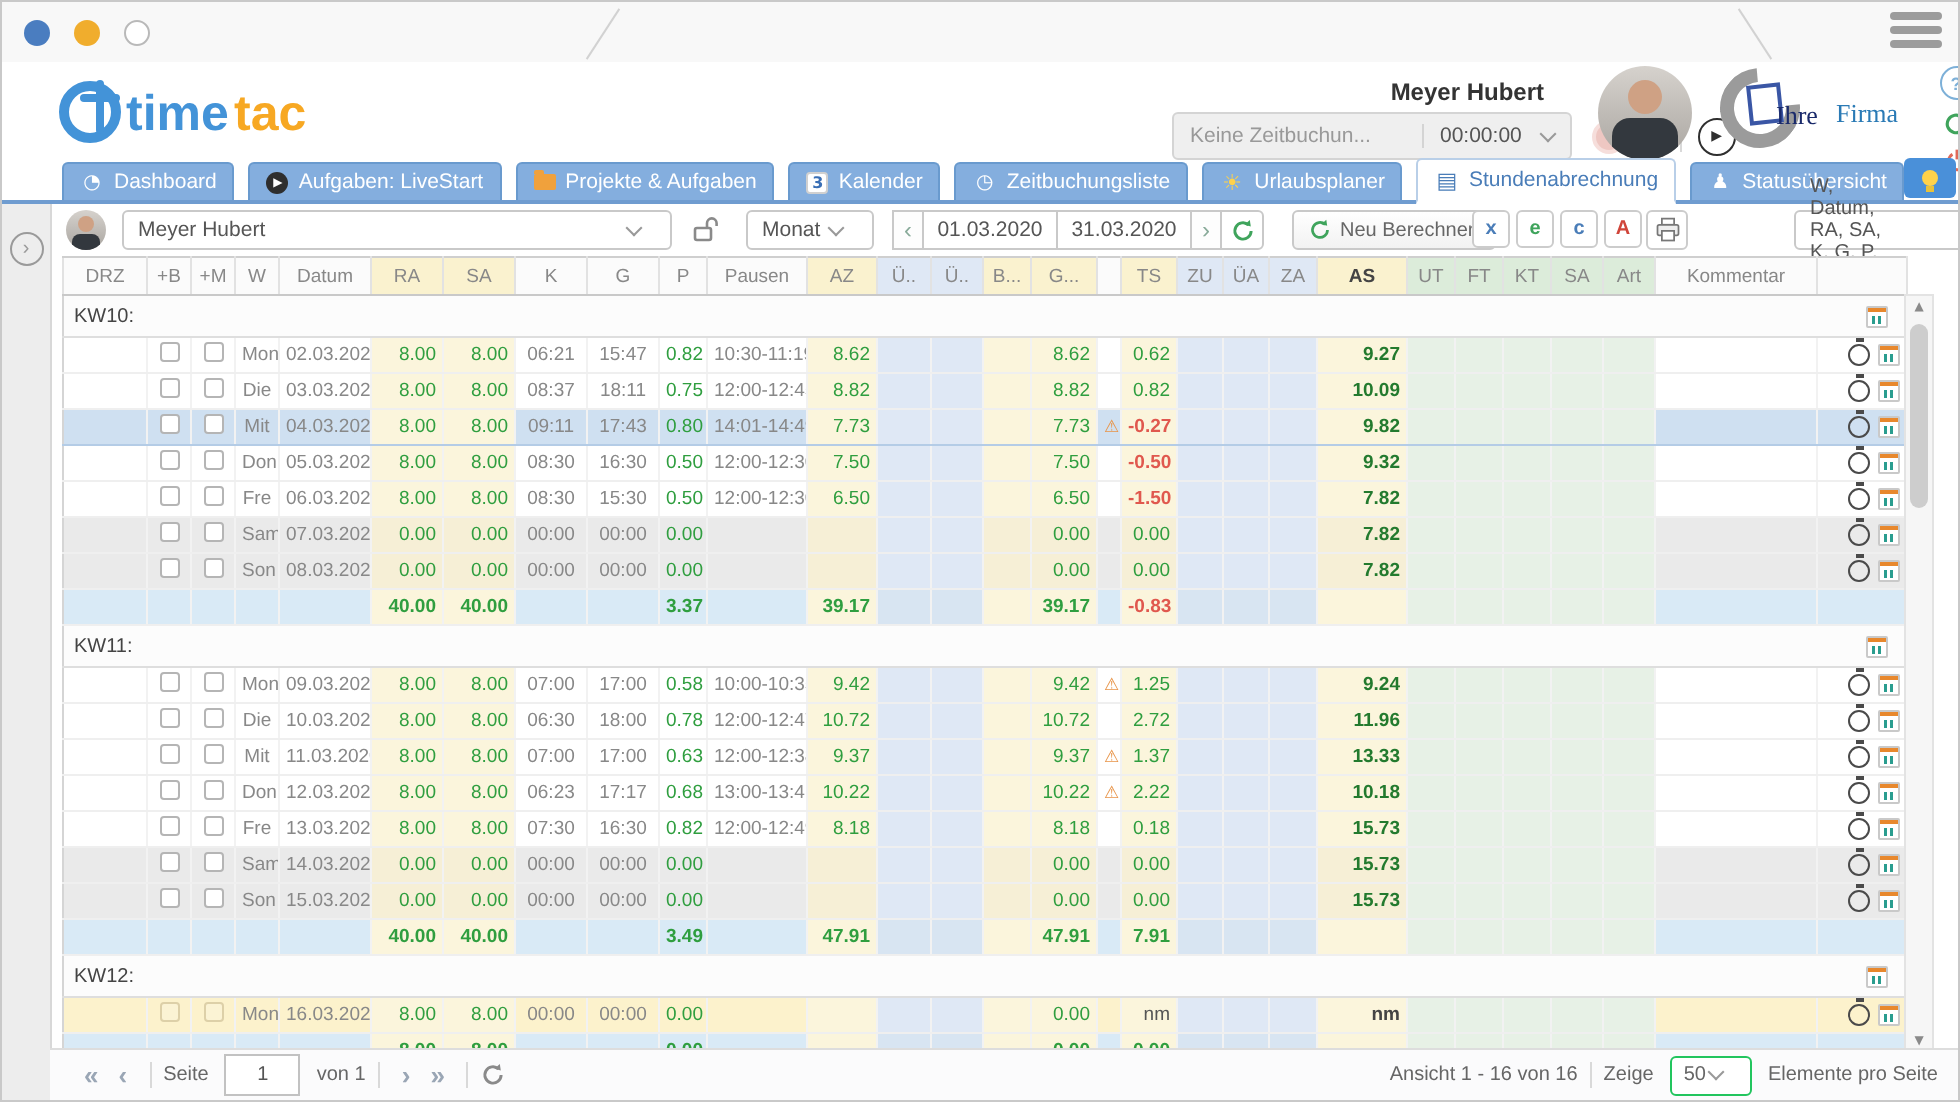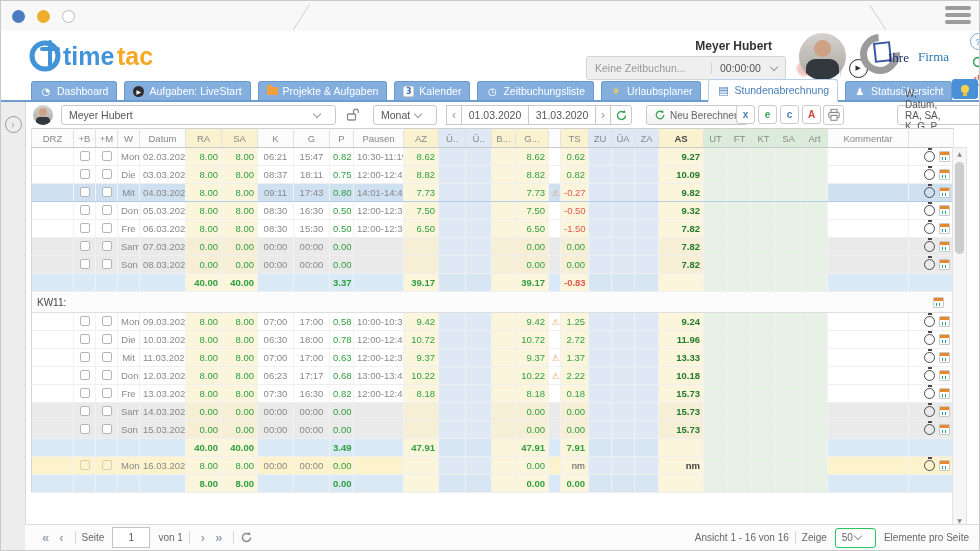--- a/index.html
+++ b/index.html
@@ -90,21 +90,21 @@
   td.c-yellow{background:#fbf5dc;} td.c-blue{background:#dfe8f5;} td.c-green{background:#e7f1e6;} td.c-plain,td.c-checkbox,td.c-comment,td.c-actions{background:#fff;}
   tr.r-weekend td.c-plain,tr.r-weekend td.c-checkbox,tr.r-weekend td.c-comment,tr.r-weekend td.c-actions{background:#eaeaea;}
   tr.r-weekend td.c-yellow{background:#f6efd6;}
   tr.r-selected td.c-plain,tr.r-selected td.c-checkbox,tr.r-selected td.c-comment,tr.r-selected td.c-actions{background:#cfe0f1;}
   tr.r-selected td{border-bottom-color:#b4cce6;}
   tr.r-today td.c-plain,tr.r-today td.c-checkbox,tr.r-today td.c-comment,tr.r-today td.c-actions{background:#fcf2cc;}
   tr.r-total td.c-plain,tr.r-total td.c-checkbox,tr.r-total td.c-comment,tr.r-total td.c-actions{background:#d9eaf6;}
   tr.r-total td.c-blue{background:#d8e5f2;}
   tr.r-total span{font-weight:bold;}
   .a-l{text-align:left;} .a-c{text-align:center;} .a-r{text-align:right;}
-  .pos{color:#2f9e3f;} .neg{color:#e0584e;} .nmv{color:#555;} .tdim{color:#888;}
+  .pos{color:#2f9e3f;} .neg{color:#e0584e;font-weight:bold;} .nmv{color:#555;} .tdim{color:#888;}
   .strong{font-weight:bold;color:#237a2e;} .strong.nmv{color:#444;}
   .section-row td{background:#fcfcfc;border-top:1px solid #dedede;border-bottom:1px solid #dedede;padding:3px 5px 2px 5px;}
   .sec-label{font-size:10px;color:#444;}
   .sec-ic{float:right;margin-right:4px;}
   .cbx{display:inline-block;width:10px;height:10px;background:#fff;border:1px solid #b5b5b5;border-radius:2px;box-sizing:border-box;}
   tr.r-today .cbx{background:#fbf3d4;border-color:#ddd0a8;}
   .warn-ic{color:#e8954a;font-size:8.5px;font-family:"DejaVu Sans",sans-serif;}
   .sw-ic{display:inline-block;width:9px;height:9px;border:1.5px solid #4a4a4a;border-radius:50%;position:relative;vertical-align:middle;box-sizing:content-box;}
   .sw-ic::before{content:'';position:absolute;top:-4px;left:2.5px;width:4px;height:2px;background:#4a4a4a;}
   .cal-ic{display:inline-block;width:11px;height:11px;border:1px solid #c9c9c9;background:#fff;position:relative;vertical-align:middle;border-radius:1px;margin-left:4px;box-sizing:border-box;}
@@ -357,20 +357,23 @@
               <th class="hc-green">UT</th>
               <th class="hc-green">FT</th>
               <th class="hc-green">KT</th>
               <th class="hc-green">SA</th>
               <th class="hc-green">Art</th>
               <th class="hc-comment">Kommentar</th>
               <th class="hc-actions"></th>
             </tr>
           </thead>
           <tbody>
+            <tr class="section-row">
+              <td colspan="29"><span class="sec-label">KW10:</span><span class="sec-ic"><span class="cal-ic"></span></span></td>
+            </tr>
             <tr class="r-normal">
               <td class="c-plain a-c"></td>
               <td class="c-checkbox a-c"><span class="cbx"></span></td>
               <td class="c-checkbox a-c"><span class="cbx"></span></td>
               <td class="c-plain a-c"><span class="tdim">Mon</span></td>
               <td class="c-plain a-l"><span class="tdim">02.03.2020</span></td>
               <td class="c-yellow a-r"><span class="pos">8.00</span></td>
               <td class="c-yellow a-r"><span class="pos">8.00</span></td>
               <td class="c-plain a-c"><span class="tdim">06:21</span></td>
               <td class="c-plain a-c"><span class="tdim">15:47</span></td>
@@ -855,20 +858,23 @@
               <td class="c-blue a-c"></td>
               <td class="c-blue a-c"></td>
               <td class="c-yellow a-r"></td>
               <td class="c-green a-c"></td>
               <td class="c-green a-c"></td>
               <td class="c-green a-c"></td>
               <td class="c-green a-c"></td>
               <td class="c-green a-c"></td>
               <td class="c-comment a-l"></td>
               <td class="c-actions a-r"></td>
+            </tr>
+            <tr class="section-row">
+              <td colspan="29"><span class="sec-label">KW12:</span><span class="sec-ic"><span class="cal-ic"></span></span></td>
             </tr>
             <tr class="r-today">
               <td class="c-plain a-c"></td>
               <td class="c-checkbox a-c"><span class="cbx"></span></td>
               <td class="c-checkbox a-c"><span class="cbx"></span></td>
               <td class="c-plain a-c"><span class="tdim">Mon</span></td>
               <td class="c-plain a-l"><span class="tdim">16.03.2020</span></td>
               <td class="c-yellow a-r"><span class="pos">8.00</span></td>
               <td class="c-yellow a-r"><span class="pos">8.00</span></td>
               <td class="c-plain a-c"><span class="tdim">00:00</span></td>

